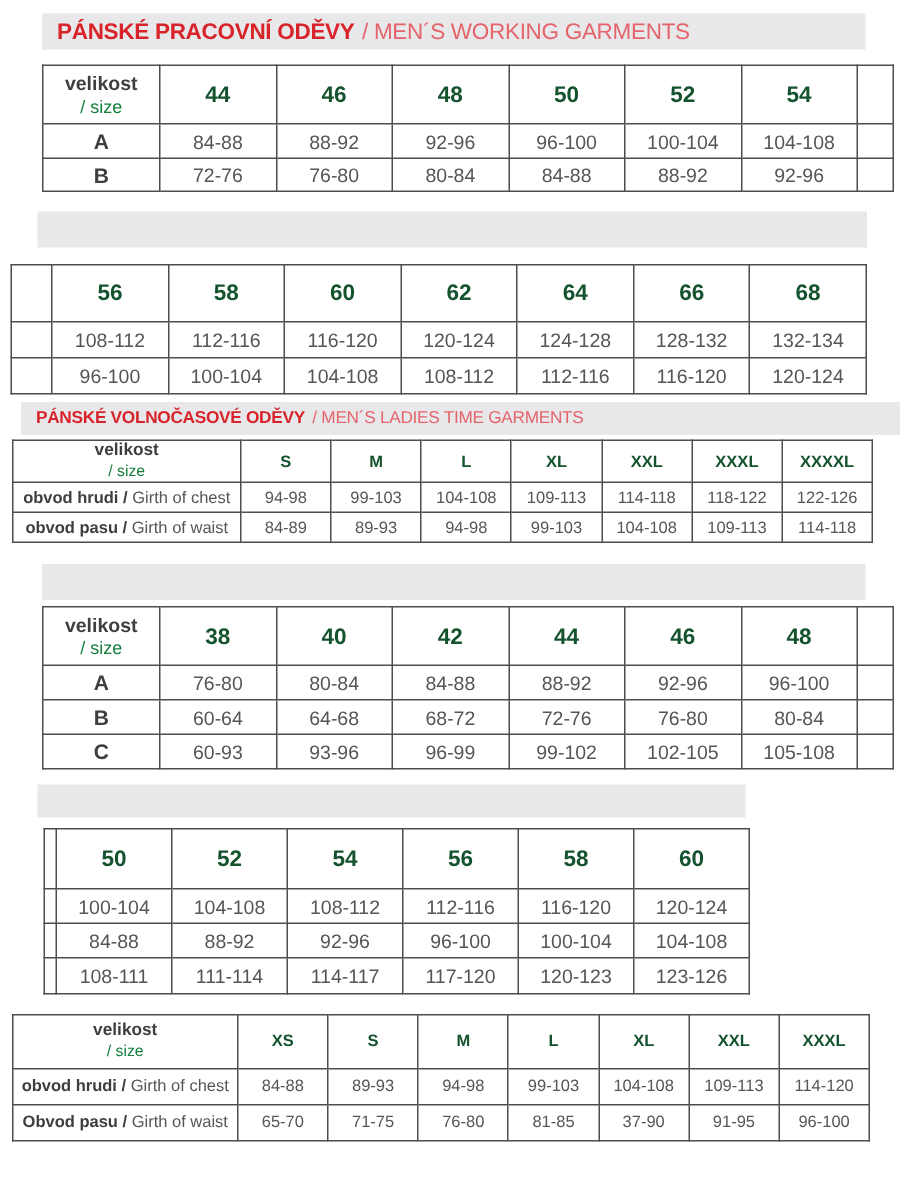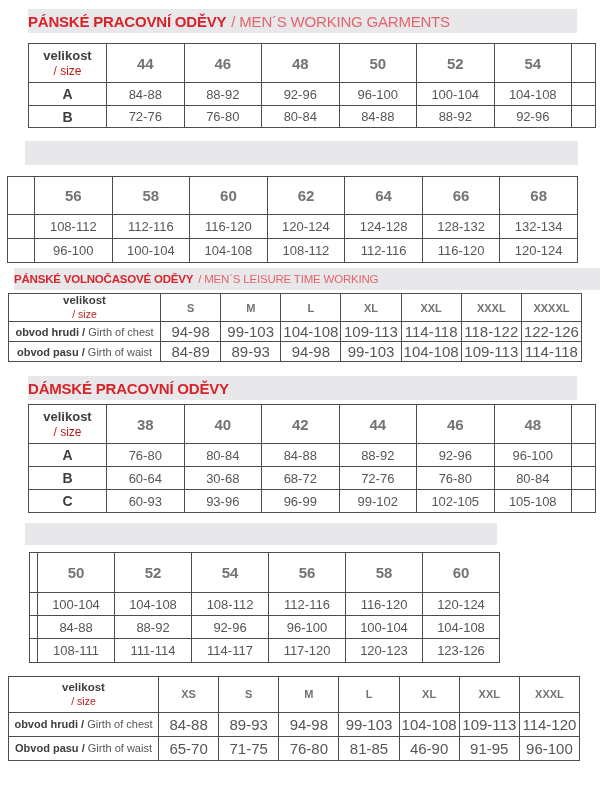--- a/index.html
+++ b/index.html
@@ -1,38 +1,38 @@
 <!DOCTYPE html>
 <html><head>
 <meta charset="utf-8">
 <style>
   * { margin:0; padding:0; box-sizing:border-box; }
   html,body { background:#ffffff; }
   body { width:600px; height:800px; font-family:"Liberation Sans", sans-serif; }
   .page { position:relative; width:600px; height:800px; background:#fff; overflow:hidden; }
   .abs { position:absolute; }
   .graybar { background:#e8e8ea; }
-  .titlebar { display:flex; align-items:center; white-space:nowrap;text-align:right; }
+  .titlebar { display:flex; align-items:center; padding-left:10px; white-space:nowrap;text-align:right; }
   .t-cs { font-weight:bold; color:#d8232a; letter-spacing:-0.2px; }
   .t-en { color:#e5646b; margin-left:5px; letter-spacing:-0.2px; }
   .title-big .t-cs, .title-big .t-en { font-size:15px; }
   .title-small .t-cs, .title-small .t-en { font-size:11.5px; }
 
   table.tbl { border-collapse:collapse; table-layout:fixed; width:100%; height:100%;padding-left:36px; }
   table.tbl td { border:1px solid #4d4d4f; text-align:center; vertical-align:middle; overflow:hidden; }
 
-  .sz  { font-weight:bold; font-size:15px; color:#737373; }
+  .sz  { font-weight:bold; font-size:15px; color:#14532d; }
   .val { font-size:13px; color:#56565a; }
   .rowlbl { font-weight:bold; font-size:14px; color:#3e3e40; }
   .szlbl { line-height:1.2; }
   .szlbl .b { font-weight:bold; font-size:13px; color:#3e3e40; display:block; }
-  .szlbl .r { font-size:12px; color:#b91c1c; display:block; }
+  .szlbl .r { font-size:12px; color:#15803d; display:block; }
 
   .small .sz  { font-size:11px; }
-  .small .val { font-size:15px; }
+  .small .val { font-size:11px; }
   .small .szlbl .b { font-size:11.5px; }
   .small .szlbl .r { font-size:10.5px; }
   .lblcell { font-size:11px; color:#56565a; }
   .lblcell .b { font-weight:bold; color:#3e3e40; }
 </style>
 </head>
 <body>
 
 <div class="page">
 
@@ -135,21 +135,21 @@
             <td class="val">112-116</td>
             <td class="val">116-120</td>
             <td class="val">120-124</td>
           </tr>
       </tbody>
     </table>
   </div>
 
   <div class="abs graybar titlebar title-small" style="left:14px;top:268px;width:594px;height:22px">
     <span class="t-cs">PÁNSKÉ VOLNOČASOVÉ ODĚVY</span>
-    <span class="t-en">/ MEN´S LEISURE TIME WORKING</span>
+    <span class="t-en">/ MEN´S LADIES TIME GARMENTS</span>
   </div>
 
   <div class="abs small" style="left:8px;top:293px;width:574px;height:68px">
     <table class="tbl">
       <colgroup>
           <col style="width:152px">
           <col>
           <col>
           <col>
           <col>
@@ -189,21 +189,20 @@
             <td class="val">99-103</td>
             <td class="val">104-108</td>
             <td class="val">109-113</td>
             <td class="val">114-118</td>
           </tr>
       </tbody>
     </table>
   </div>
 
   <div class="abs graybar titlebar title-big" style="left:28px;top:376px;width:549px;height:24px">
-    <span class="t-cs">DÁMSKÉ PRACOVNÍ ODĚVY</span>
   </div>
 
   <div class="abs" style="left:28px;top:404px;width:568px;height:108px">
     <table class="tbl">
       <colgroup>
           <col style="width:78px">
           <col>
           <col>
           <col>
           <col>
@@ -231,21 +230,21 @@
             <td class="val">80-84</td>
             <td class="val">84-88</td>
             <td class="val">88-92</td>
             <td class="val">92-96</td>
             <td class="val">96-100</td>
             <td class="stub"></td>
         </tr>
         <tr style="height:23px">
           <td class="rowlbl">B</td>
           <td class="val">60-64</td>
-            <td class="val">30-68</td>
+            <td class="val">64-68</td>
             <td class="val">68-72</td>
             <td class="val">72-76</td>
             <td class="val">76-80</td>
             <td class="val">80-84</td>
             <td class="stub"></td>
         </tr>
         <tr style="height:23px">
           <td class="rowlbl">C</td>
           <td class="val">60-93</td>
             <td class="val">93-96</td>
@@ -348,21 +347,21 @@
             <td class="val">104-108</td>
             <td class="val">109-113</td>
             <td class="val">114-120</td>
           </tr>
         <tr style="height:19px">
           <td class="lblcell"><span class="b">Obvod pasu /</span> <span>Girth of waist</span></td>
         <td class="val">65-70</td>
             <td class="val">71-75</td>
             <td class="val">76-80</td>
             <td class="val">81-85</td>
-            <td class="val">46-90</td>
+            <td class="val">37-90</td>
             <td class="val">91-95</td>
             <td class="val">96-100</td>
           </tr>
       </tbody>
     </table>
   </div>
 
 </div>
 
 </body></html>

